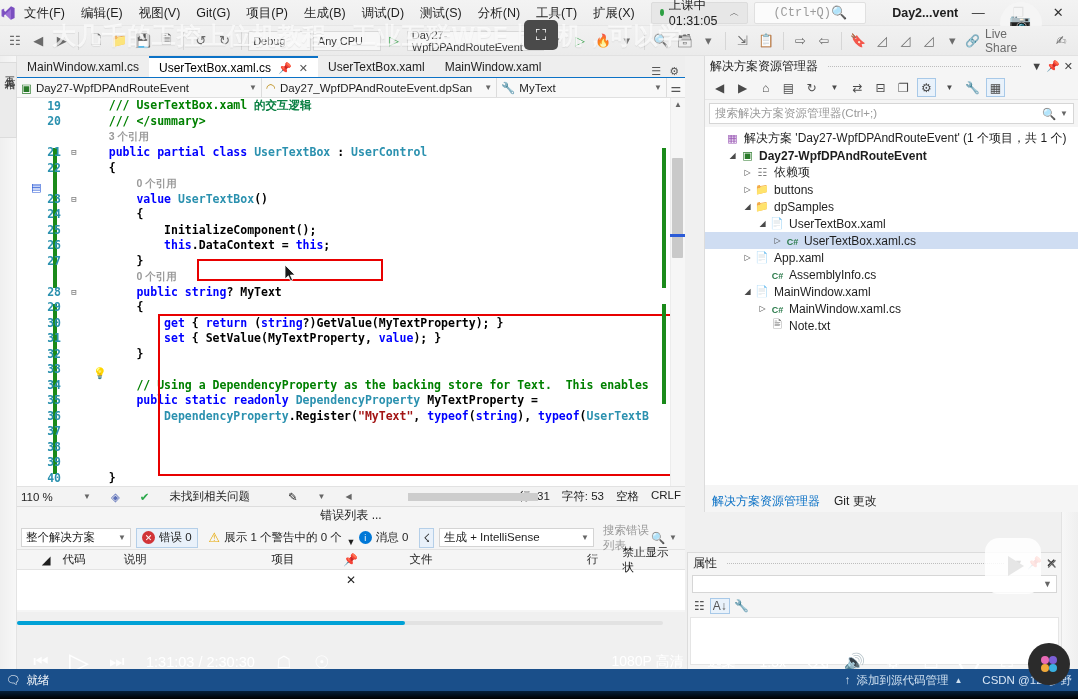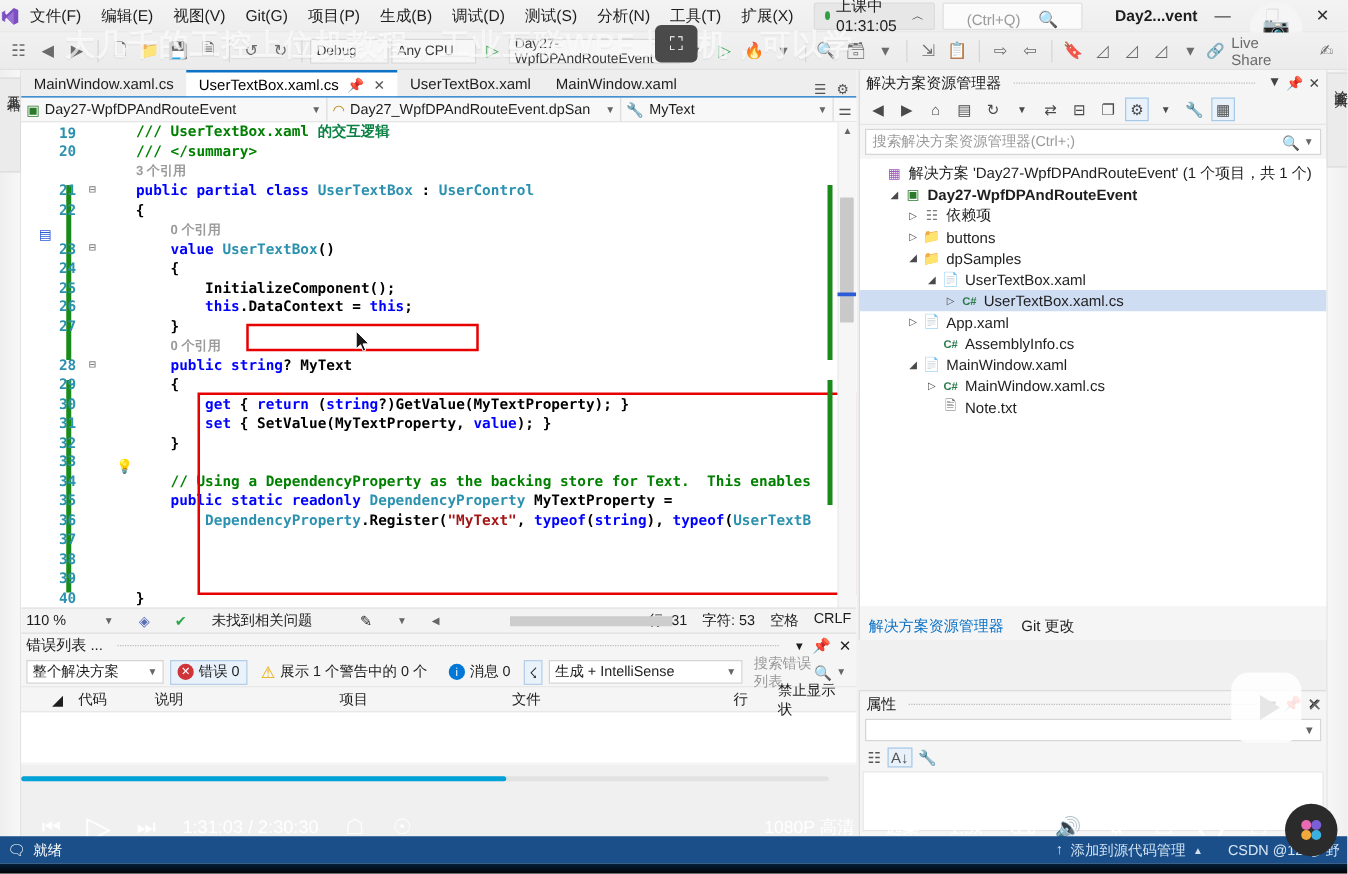--- a/index.html
+++ b/index.html
@@ -28,21 +28,21 @@
   }
   .live-pill {
     margin-left: 8px; height: 22px; display:flex; align-items:center; gap:5px;
     background: #e7e7e7; border:1px solid #dcdcdc; padding: 0 8px; font-size:12.5px; color:#222;
     border-radius: 2px;
   }
   .live-dot { width:7px; height:7px; border-radius:50%; background:#2ea043; display:inline-block; }
   .chev { font-size: 10px; color:#444; margin-left:4px; }
   .search-box {
     margin-left:6px; width: 230px; height:22px; background:#fbfbfb; border:1px solid #e0e0e0;
-    display:flex; align-items:flex-end; padding:0 18px; color:#9b9b9b; font-size:12px; border-radius:2px;
+    display:flex; align-items:center; padding:0 18px; color:#9b9b9b; font-size:12px; border-radius:2px;font-family:Liberation Mono, monospace;
   }
   .search-box .mag { margin-left:auto; color:#555; font-size:13px;}
   .win-title { margin-left: 26px; font-weight:bold; font-size:12.5px; color:#1e1e1e; }
   .win-btns { margin-left:auto; display:flex; }
   .win-btn { width:40px; height:26px; display:flex; align-items:center; justify-content:center;
              font-size:13px; color:#333; }
 
   
   .toolbar {
     position:absolute; left:0; top:26px; width:1078px; height:30px;
@@ -158,21 +158,21 @@
   .hscroll .bar { position:absolute; left:30px; top:2px; width:130px; height:8px; background:#cdcdcd; }
   .hs-arrow { font-size:8px; color:#666; }
   .stat-r { display:flex; gap:12px; }
 
   
   .errpanel {
     position:absolute; left:17px; top:506px; width:668px; height:106px; background:#f5f5f5;
     border-top:1px solid #dddddd;
   }
   .err-title { height:19px; display:flex; align-items:center; font-size:12px; color:#1e1e1e;
-               padding:0 4px; gap:6px; }
+               padding:0 4px; gap:6px;flex-direction:column; }
   .dotted { flex:1; height:1px; border-top:1px dotted #bdbdbd; margin:0 6px; }
   .err-tb { height:24px; display:flex; align-items:center; gap:5px; padding:0 4px;
             border-bottom:1px solid #e3e3e3; }
   .err-sel { width:110px; height:19px; border:1px solid #d4d4d4; background:#fff; font-size:11.5px;
              display:flex; align-items:center; padding:0 4px; }
   .err-sel .caret { margin-left:auto; font-size:8px; color:#666; }
   .err-btn { height:20px; display:flex; align-items:center; gap:4px; padding:0 5px; font-size:11.5px;
              border:1px solid transparent; }
   .err-btn.sel { border:1px solid #b5cfe8; background:#e9f1fa; }
   .badge-err { width:13px;height:13px;border-radius:50%;background:#d13438;color:#fff;
@@ -183,21 +183,21 @@
   .err-sel2 { width:155px; height:19px; border:1px solid #d4d4d4; background:#fff; font-size:11.5px;
               display:flex; align-items:center; padding:0 4px; }
   .err-search { flex:1; height:19px; display:flex; align-items:center; color:#999; font-size:11.5px;
                 padding:0 4px; }
   .err-head { height:20px; display:flex; align-items:center; font-size:11.5px; color:#1e1e1e;
               border-bottom:1px solid #e3e3e3; background:#f5f5f5; }
   .err-head span { padding:0 6px; }
   .err-body { height:40px; background:#fff; }
 
   
-  .solexp { position:absolute; left:687px; top:56px; width:374px; height:456px; background:#f5f5f5;
+  .solexp { position:absolute; left:704px; top:56px; width:374px; height:456px; background:#f5f5f5;
             border-left:1px solid #dcdcdc; }
   .se-title { height:20px; display:flex; align-items:center; padding:0 5px; font-size:12px; gap:4px; }
   .se-title .ic { font-size:11px; color:#444; }
   .se-tb { height:24px; display:flex; align-items:center; gap:4px; padding:0 5px;
            border-bottom:1px solid #e5e5e5; }
   .se-ic { width:19px; height:19px; display:flex; align-items:center; justify-content:center;
            font-size:12px; color:#4a4a4a; }
   .se-ic.boxed { border:1px solid #a8c9e8; background:#e9f2fb; }
   .se-search { height:21px; margin:3px 4px; background:#fff; border:1px solid #d6d6d6;
                display:flex; align-items:center; padding:0 5px; font-size:11.5px; color:#9a9a9a; }

